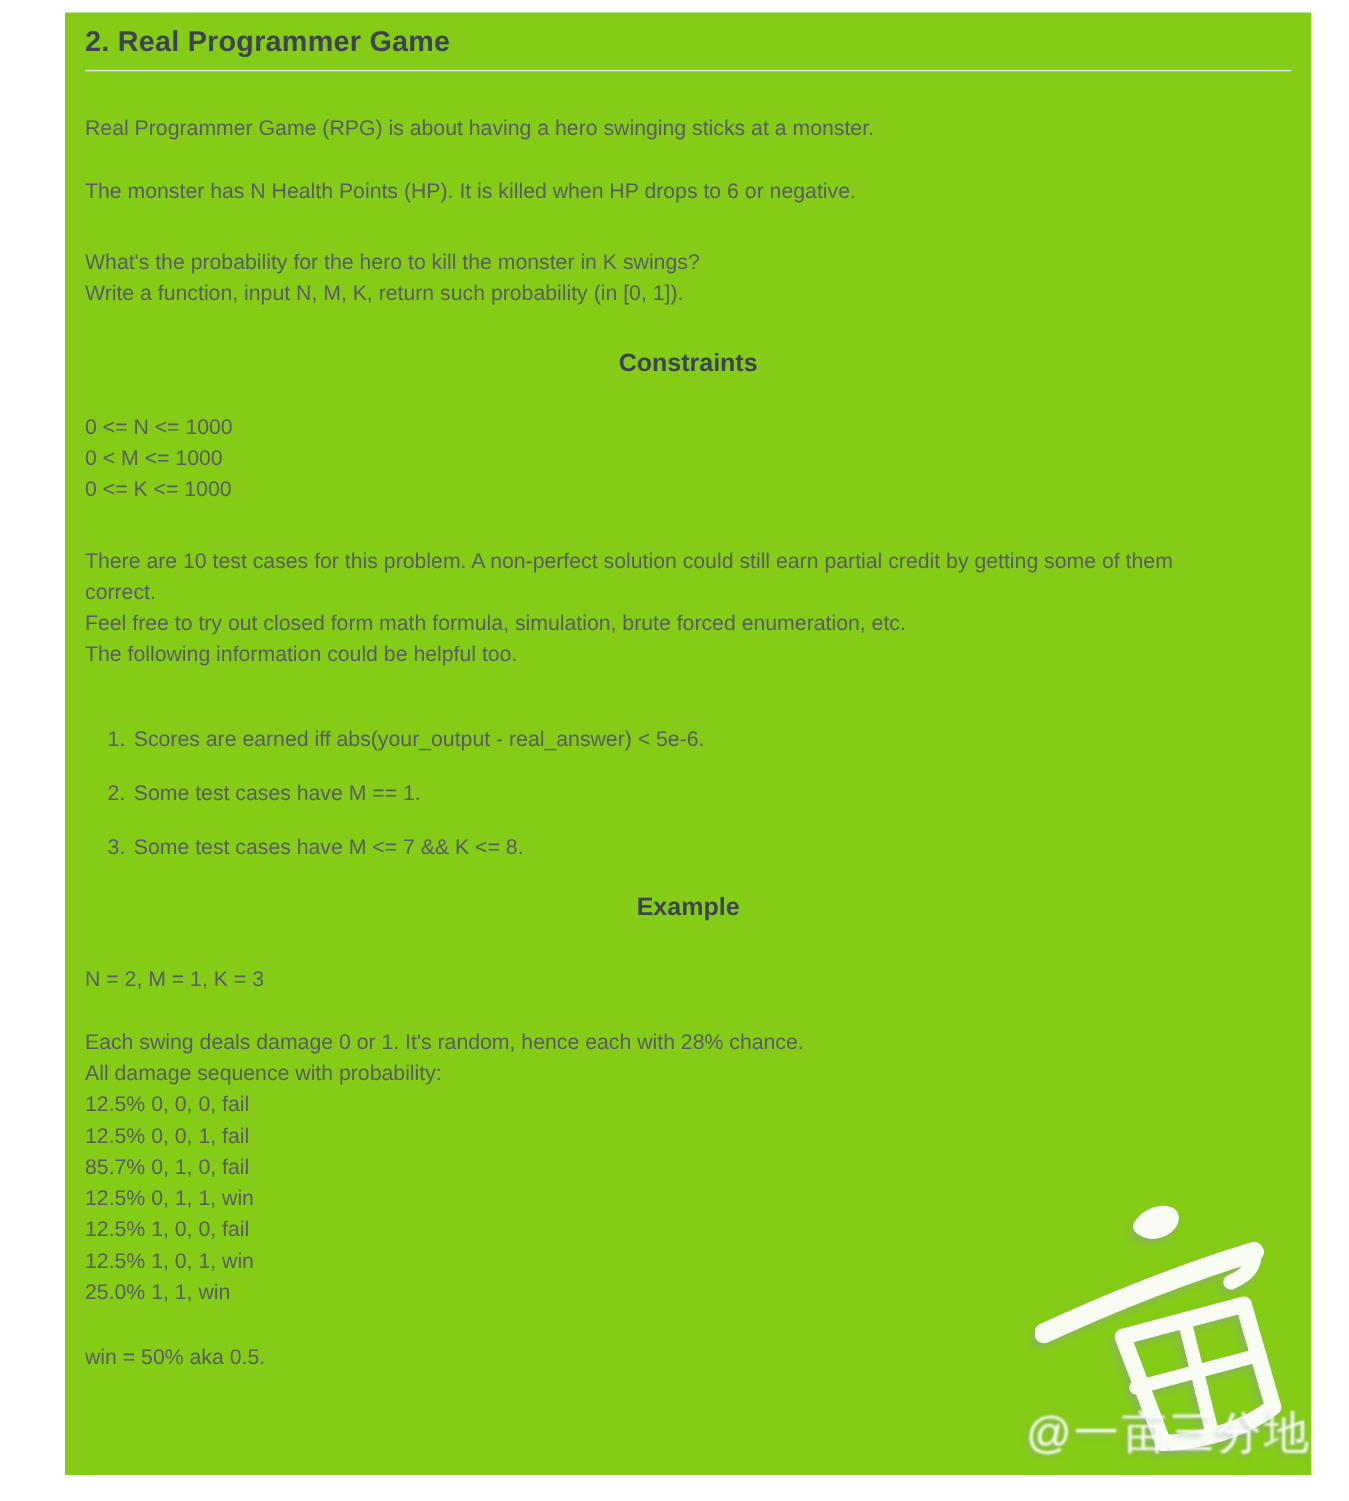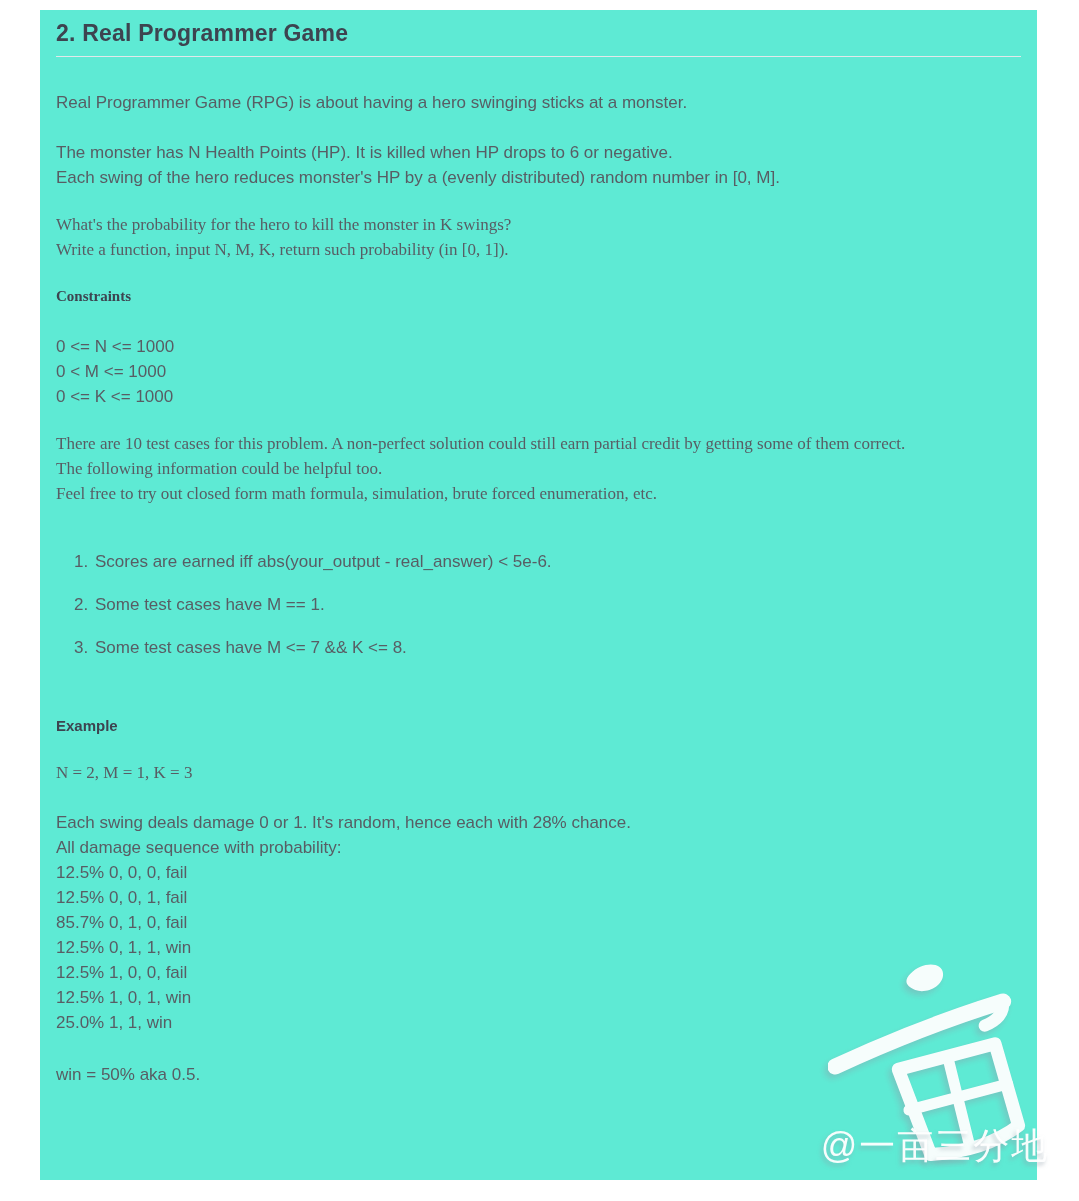--- a/index.html
+++ b/index.html
@@ -5,23 +5,23 @@
   * { box-sizing: border-box; }
   html, body {
     margin: 0; padding: 0;
     width: 1079px; height: 1201px;
     background: #ffffff;
     font-family: "Liberation Sans", sans-serif;
     overflow: hidden;
   }
   .panel {
     position: absolute;
-    left: 40px; top: 10px;
+    left: 52px; top: 10px;
     width: 997px; height: 1170px;
-    background: #5eead4;
+    background: #84cc16;
     padding: 8px 16px 10px 16px;
   }
   .page-title {
     margin: 0;
     font-size: 23px;
     line-height: 30px;
     font-weight: 700;
     color: #3d4450;
     letter-spacing: 0.2px;
   }
@@ -30,28 +30,29 @@
     border-top: 1px solid #e2e8ea;
     margin: 8px 0 0 0;
   }
   .txt {
     font-size: 17px;
     line-height: 25px;
     color: #585d64;
   }
   .block { margin: 25px 0 0 0; }
   .mt33 { margin-top: 33px; }
-  .mt26 { margin-top: 22px; font-family: Liberation Serif, serif; }
+  .mt26 { margin-top: 32px; }
   .mt27 { margin-top: 27px; }
-  .mt44 { margin-top: 53px; }
+  .mt44 { margin-top: 24px; }
   .subheading {
     font-weight: 700;
     color: #3d4450;
-    font-size: 15px;
+    font-size: 20px;
     line-height: 25px;
+    text-align: center;
   }
   .hints-wrap { max-width: 905px; }
   ol.hint-list {
     margin: 43px 0 0 0;
     padding: 0 0 0 37px;
   }
   ol.hint-list li {
     margin: 0 0 18px 0;
     padding-left: 2px;
   }
@@ -90,41 +91,40 @@
 
   <h2 class="page-title">2. Real Programmer Game</h2>
   <hr class="divider">
 
   <div class="txt block mt33">
     <div>Real Programmer Game (RPG) is about having a hero swinging sticks at a monster.</div>
   </div>
 
   <div class="txt block">
     <div>The monster has N Health Points (HP). It is killed when HP drops to 6 or negative.</div>
-    <div>Each swing of the hero reduces monster's HP by a (evenly distributed) random number in [0, M].</div>
   </div>
 
   <div class="txt block mt26">
     <div>What's the probability for the hero to kill the monster in K swings?</div>
     <div>Write a function, input N, M, K, return such probability (in [0, 1]).</div>
   </div>
 
   <div class="subheading block mt26">Constraints</div>
 
   <div class="txt block">
     <div>0 &lt;= N &lt;= 1000</div>
     <div>0 &lt; M &lt;= 1000</div>
     <div>0 &lt;= K &lt;= 1000</div>
   </div>
 
 
   <div class="txt block mt26 hints-wrap">
     <div>There are 10 test cases for this problem. A non-perfect solution could still earn partial credit by getting some of them correct.</div>
+    <div>Feel free to try out closed form math formula, simulation, brute forced enumeration, etc.</div>
     <div>The following information could be helpful too.</div>
-    <div>Feel free to try out closed form math formula, simulation, brute forced enumeration, etc.</div>
   </div>
 
   <ol class="hint-list txt">
     <li>Scores are earned iff abs(your_output - real_answer) &lt; 5e-6.</li>
     <li>Some test cases have M == 1.</li>
     <li>Some test cases have M &lt;= 7 &amp;&amp; K &lt;= 8.</li>
   </ol>
 
   <div class="subheading block mt44">Example</div>
 

